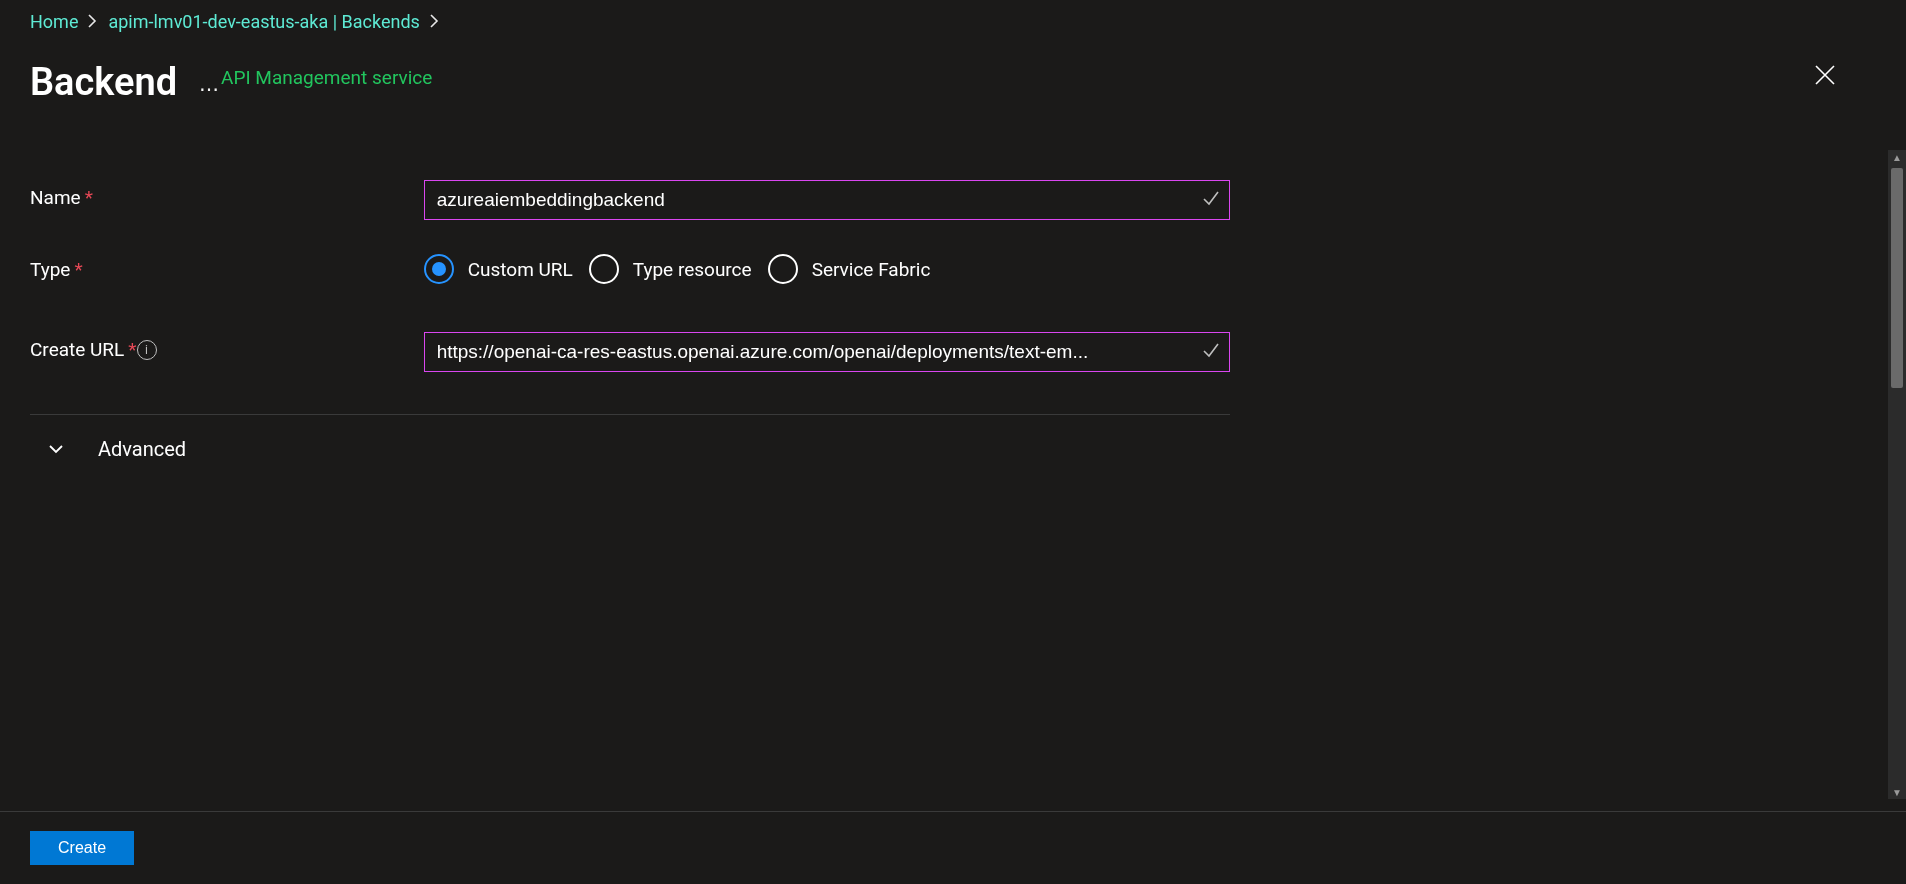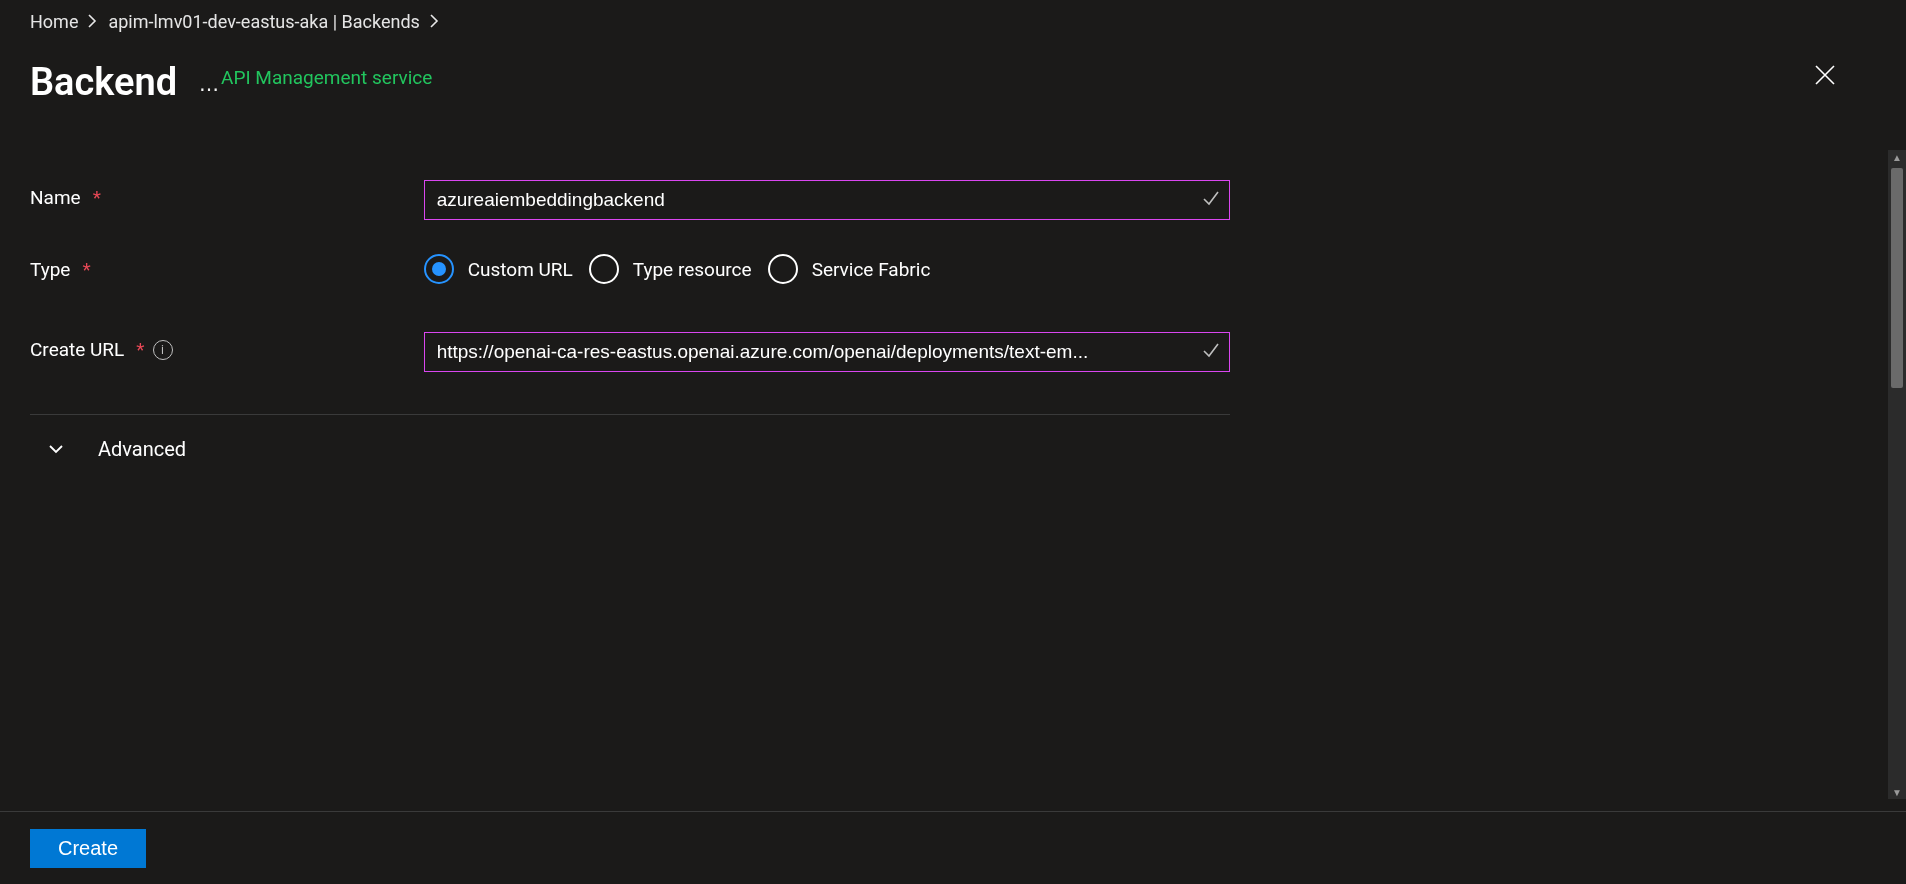--- a/index.html
+++ b/index.html
@@ -25,21 +25,21 @@
   
   .breadcrumb {
     display: flex;
     align-items: center;
     gap: 10px;
     padding: 8px 30px 0 30px;
     font-size: 18px;
     line-height: 28px;
   }
   .crumb-link {
-    color: #e5e5e5;
+    color: #5eead4;
     cursor: pointer;
   }
   .crumb-sep {
     color: #ffffff;
     opacity: 0.9;
   }
 
   
   .header {
     display: flex;
@@ -131,21 +131,20 @@
     margin-top: 32px;
     width: 1200px;
   }
   .form-row.first { margin-top: 30px; }
   .label-col {
     width: 412px;
     font-size: 19px;
     padding-top: 6px;
     display: flex;
     align-items: center;
-    gap: 8px;
   }
   .req {
     color: #e74856;
     margin-left: 4px;
   }
   .info-icon {
     display: inline-flex;
     align-items: center;
     justify-content: center;
     width: 18px;
@@ -268,21 +267,21 @@
     border-top: 1px solid #3a3a3a;
     display: flex;
     align-items: center;
     padding: 0 30px;
     background: #1b1a19;
   }
   .btn-primary {
     background: #0078d4;
     color: #ffffff;
     border: none;
-    font-size: 20px;
+    font-size: 16px;
     padding: 8px 28px;
     cursor: pointer;
   }
 </style>
 </head>
 <body>
 
 <div class="page-wrap">
 
   <nav class="breadcrumb">

